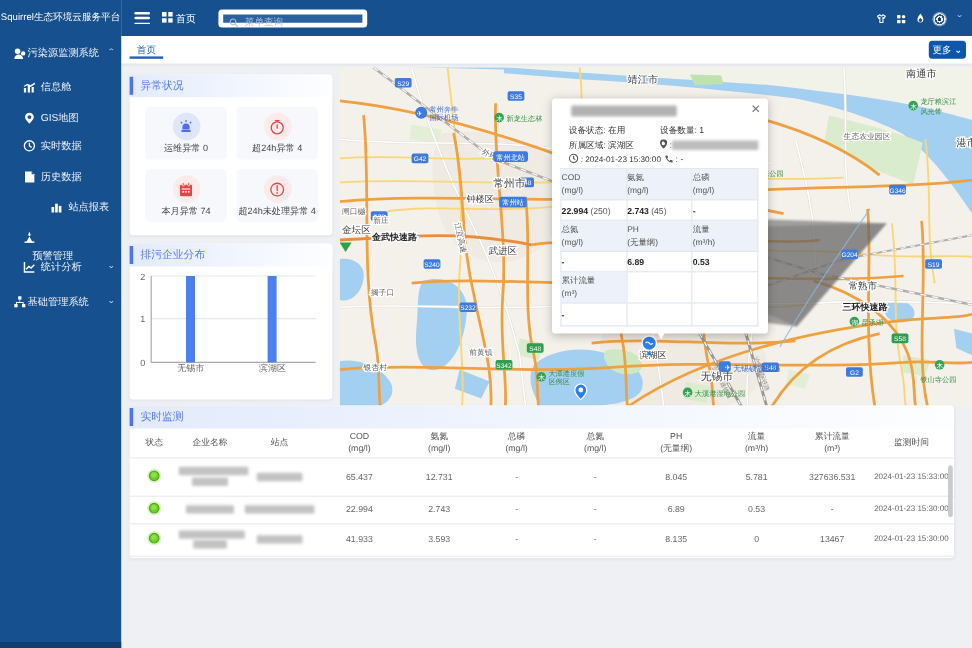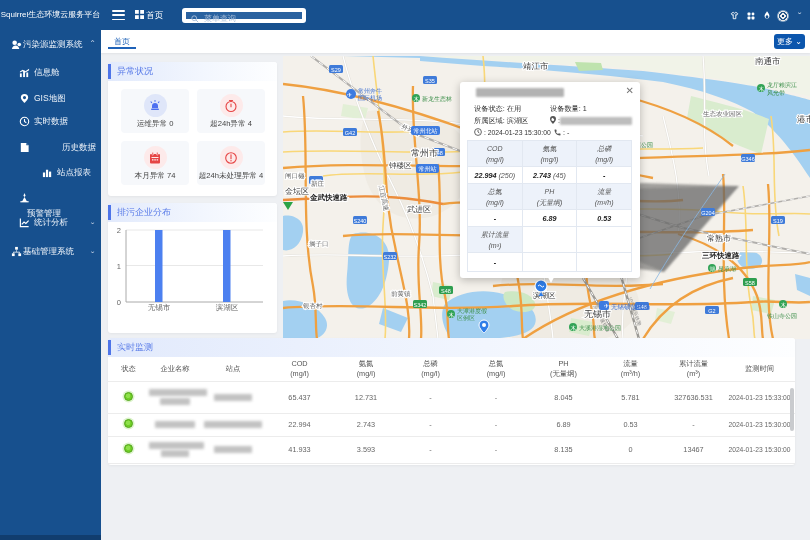--- a/index.html
+++ b/index.html
@@ -51,21 +51,21 @@
 
 
 #popup { left:460px; top:82px; width:180px; height:196px; background:#fff; border-radius:3px; box-shadow:0 2px 8px rgba(0,0,0,.25); z-index:10; font-size:7.2px; color:#333; }
 #popup .ptr { position:absolute; left:84px; bottom:-12px; width:0; height:0; border:7px solid transparent; border-top:13px solid #fff; }
 #popup .blur1 { position:absolute; left:16px; top:6px; width:88px; height:9px; background:#b2b2b2; filter:blur(1.3px); border-radius:1px; }
 #popup .close { position:absolute; right:6px; top:3px; color:#777; font-size:10px; }
 .prow { position:absolute; left:14px; width:160px; height:11px; line-height:11px; white-space:nowrap; }
 .prow .r { position:absolute; left:76px; }
 .blur2 { position:absolute; left:86px; top:1.5px; width:72px; height:8px; background:#bdbdbd; filter:blur(1.2px); border-radius:1px; }
 #ptable { position:absolute; left:7px; top:58px; width:165px; border-collapse:collapse; table-layout:fixed; }
-#ptable td { border:1px solid #e2e8f1; text-align:center; font-size:7px; color:#555; padding:0;font-style:italic; }
+#ptable td { border:1px solid #e2e8f1; font-size:7px; color:#555; padding:0; }
 #ptable td.h { background:#edf2fa; height:26px; line-height:11px; }
 #ptable td.v { background:#fff; height:17px; font-weight:bold; color:#222; font-size:7.2px; }
 #ptable td.e { background:#fff; }
 
 
 #rtpanel { left:108px; top:338px; width:687px; height:127px; }
 #rtable { position:absolute; left:0; top:19px; width:687px; border-collapse:collapse; table-layout:fixed; }
 #rtable th { white-space:nowrap; font-size:7.3px; color:#555; font-weight:normal; line-height:9.5px; border-bottom:1px solid #ececec; height:24px; }
 #rtable td:last-child { font-size:6.7px; }
 #rtable td { white-space:nowrap; font-size:7.3px; color:#666; text-align:center; border-bottom:1px solid #ececec; position:relative; }
@@ -107,21 +107,21 @@
         <circle cx="6" cy="6" r="4.6"></circle>
         <path d="M6 3.2V6l2 1.4"></path>
       </svg>
     <span class="txt" style="left:34px;">实时数据</span>
   </div>
   <div class="menu-item" style="top:134px;">
     <svg class="mi" style="left:19px;" viewBox="0 0 12 12" fill="#fff">
         <path d="M2 1h6l2.5 2.5V11H2z"></path>
         <path d="M8 1v2.5H10.5" fill="#17508e"></path>
       </svg>
-    <span class="txt" style="left:34px;margin-left:28px;">历史数据</span>
+    <span class="txt" style="left:34px;">历史数据</span>
   </div>
   <div class="menu-item" style="top:159px;margin-left:23px;">
     <svg class="mi" style="left:19px;" viewBox="0 0 12 12" fill="#fff">
         <rect x="1" y="6" width="2.4" height="5"></rect>
         <rect x="4.3" y="3" width="2.4" height="8"></rect>
         <rect x="7.6" y="5" width="2.4" height="6"></rect>
       </svg>
     <span class="txt" style="left:34px;">站点报表</span>
   </div>
   <div class="menu-item" style="top:184px;">

